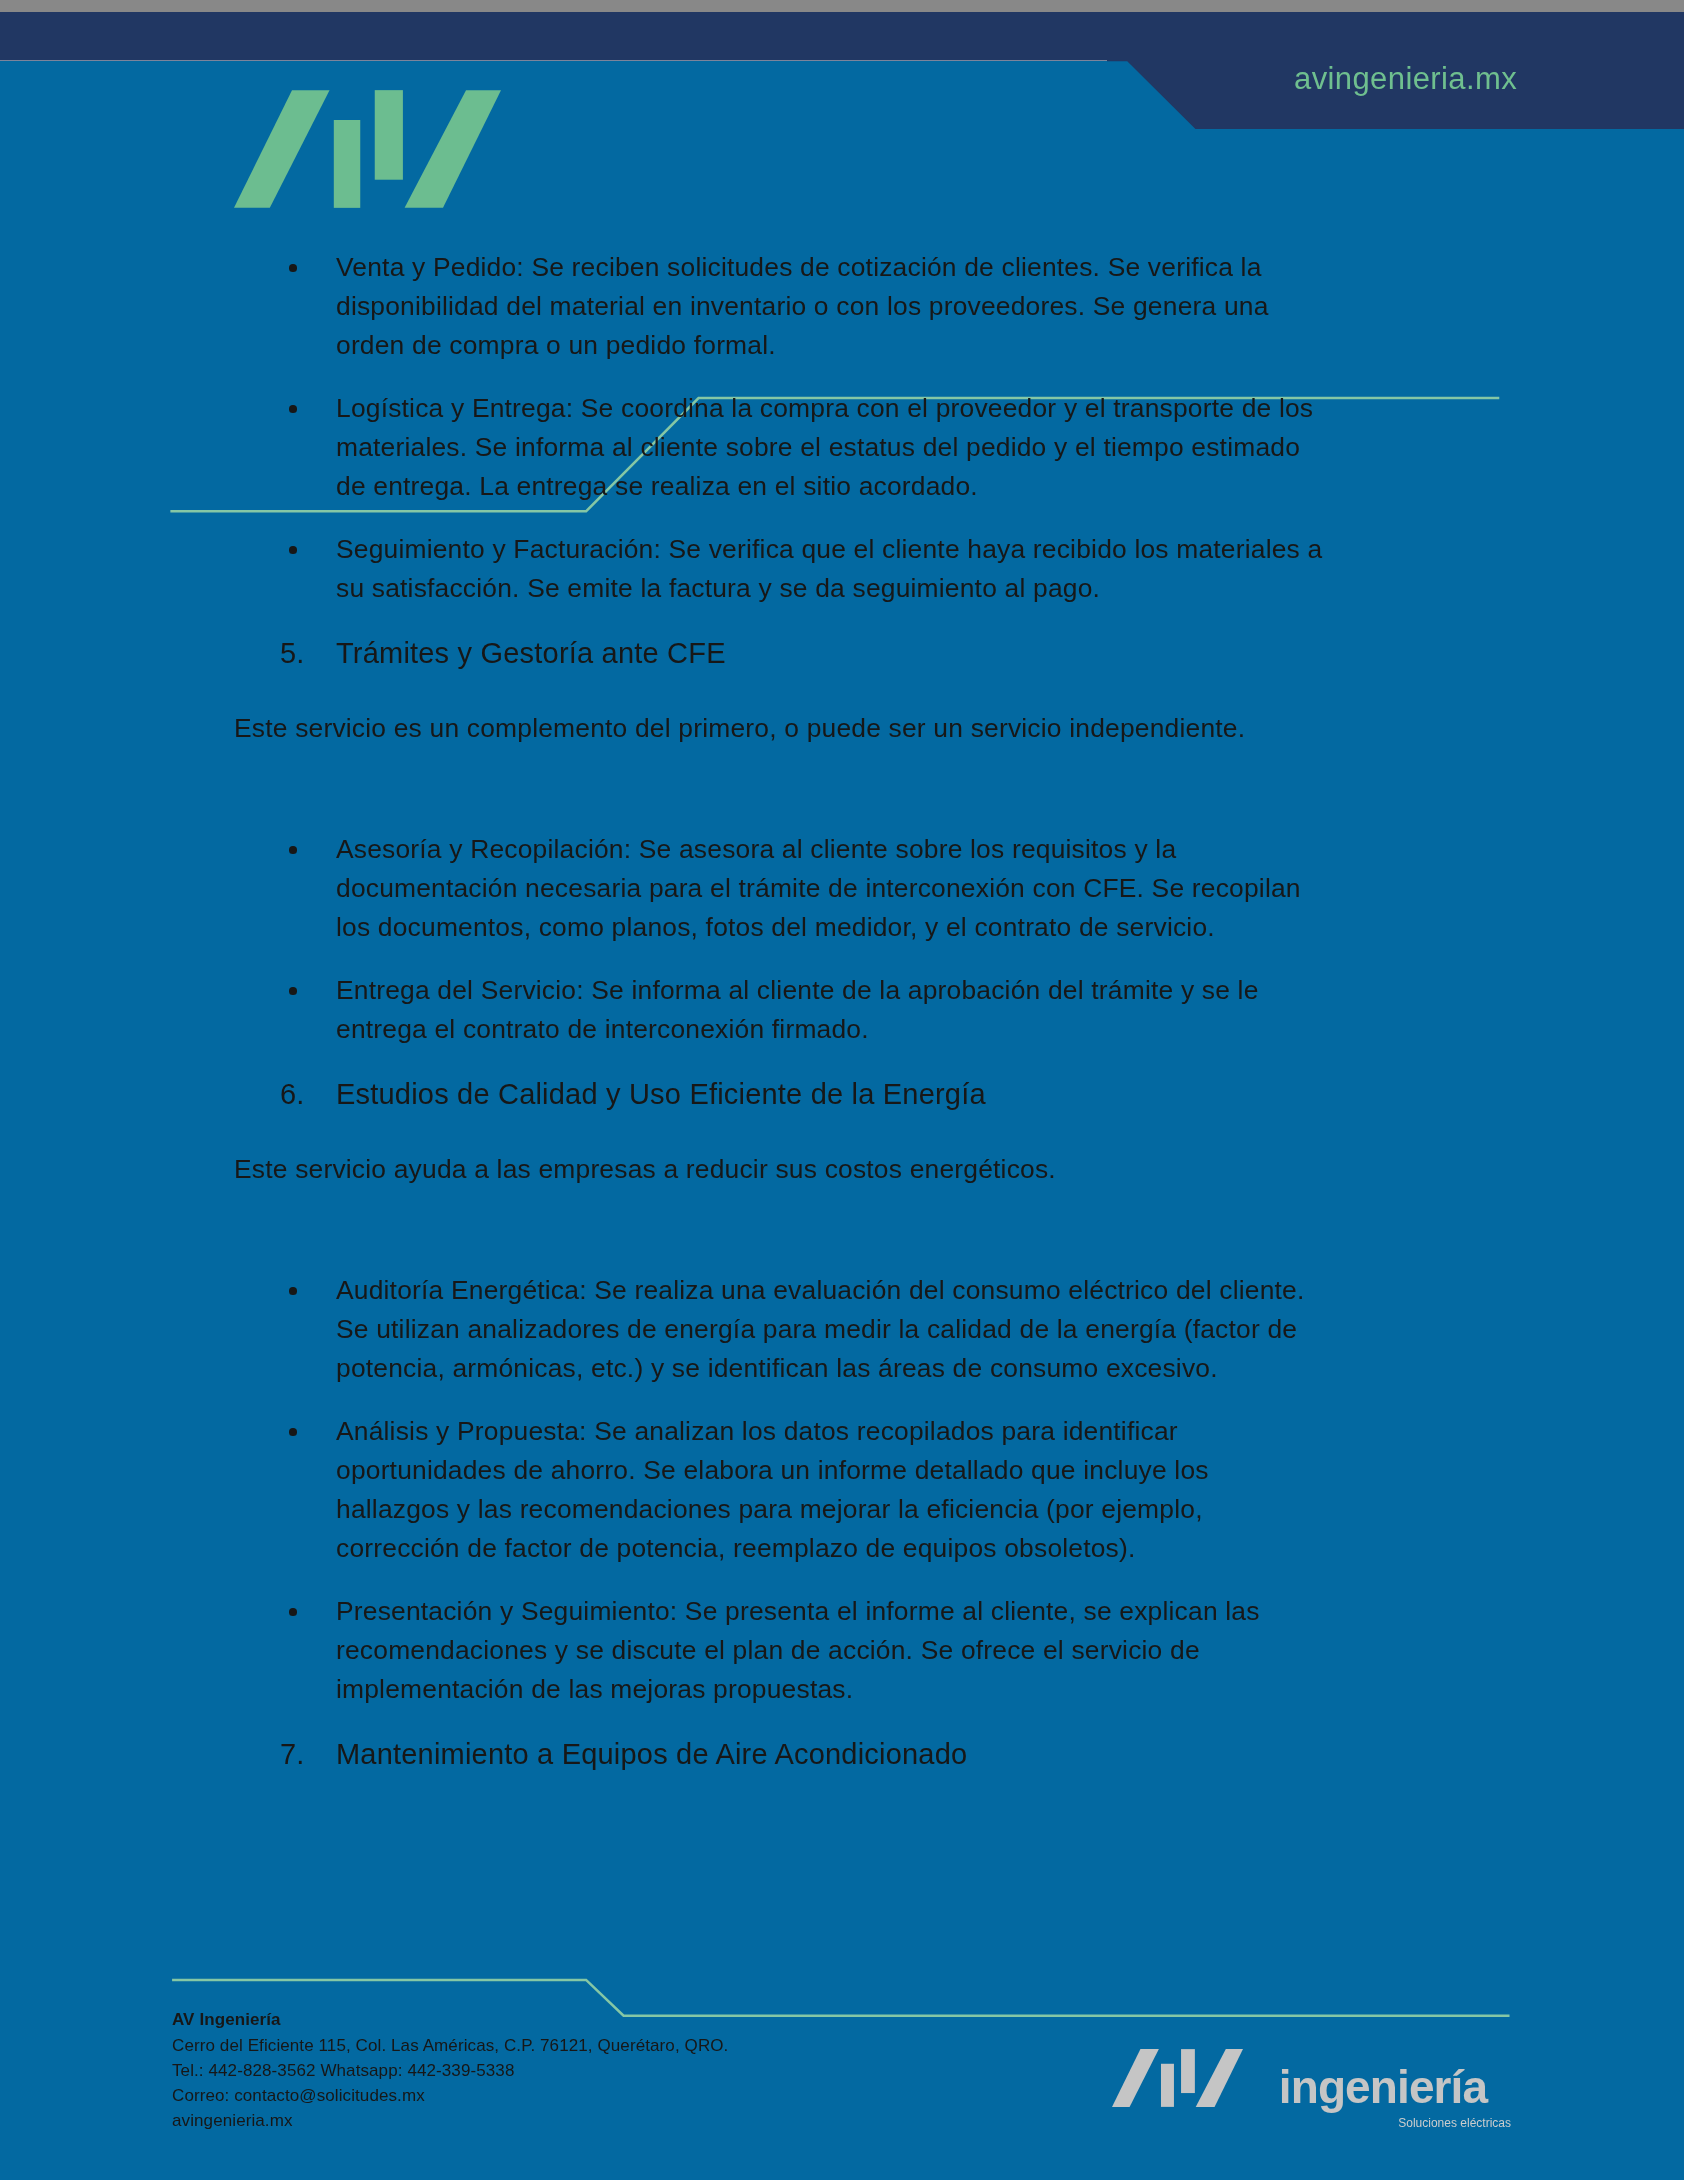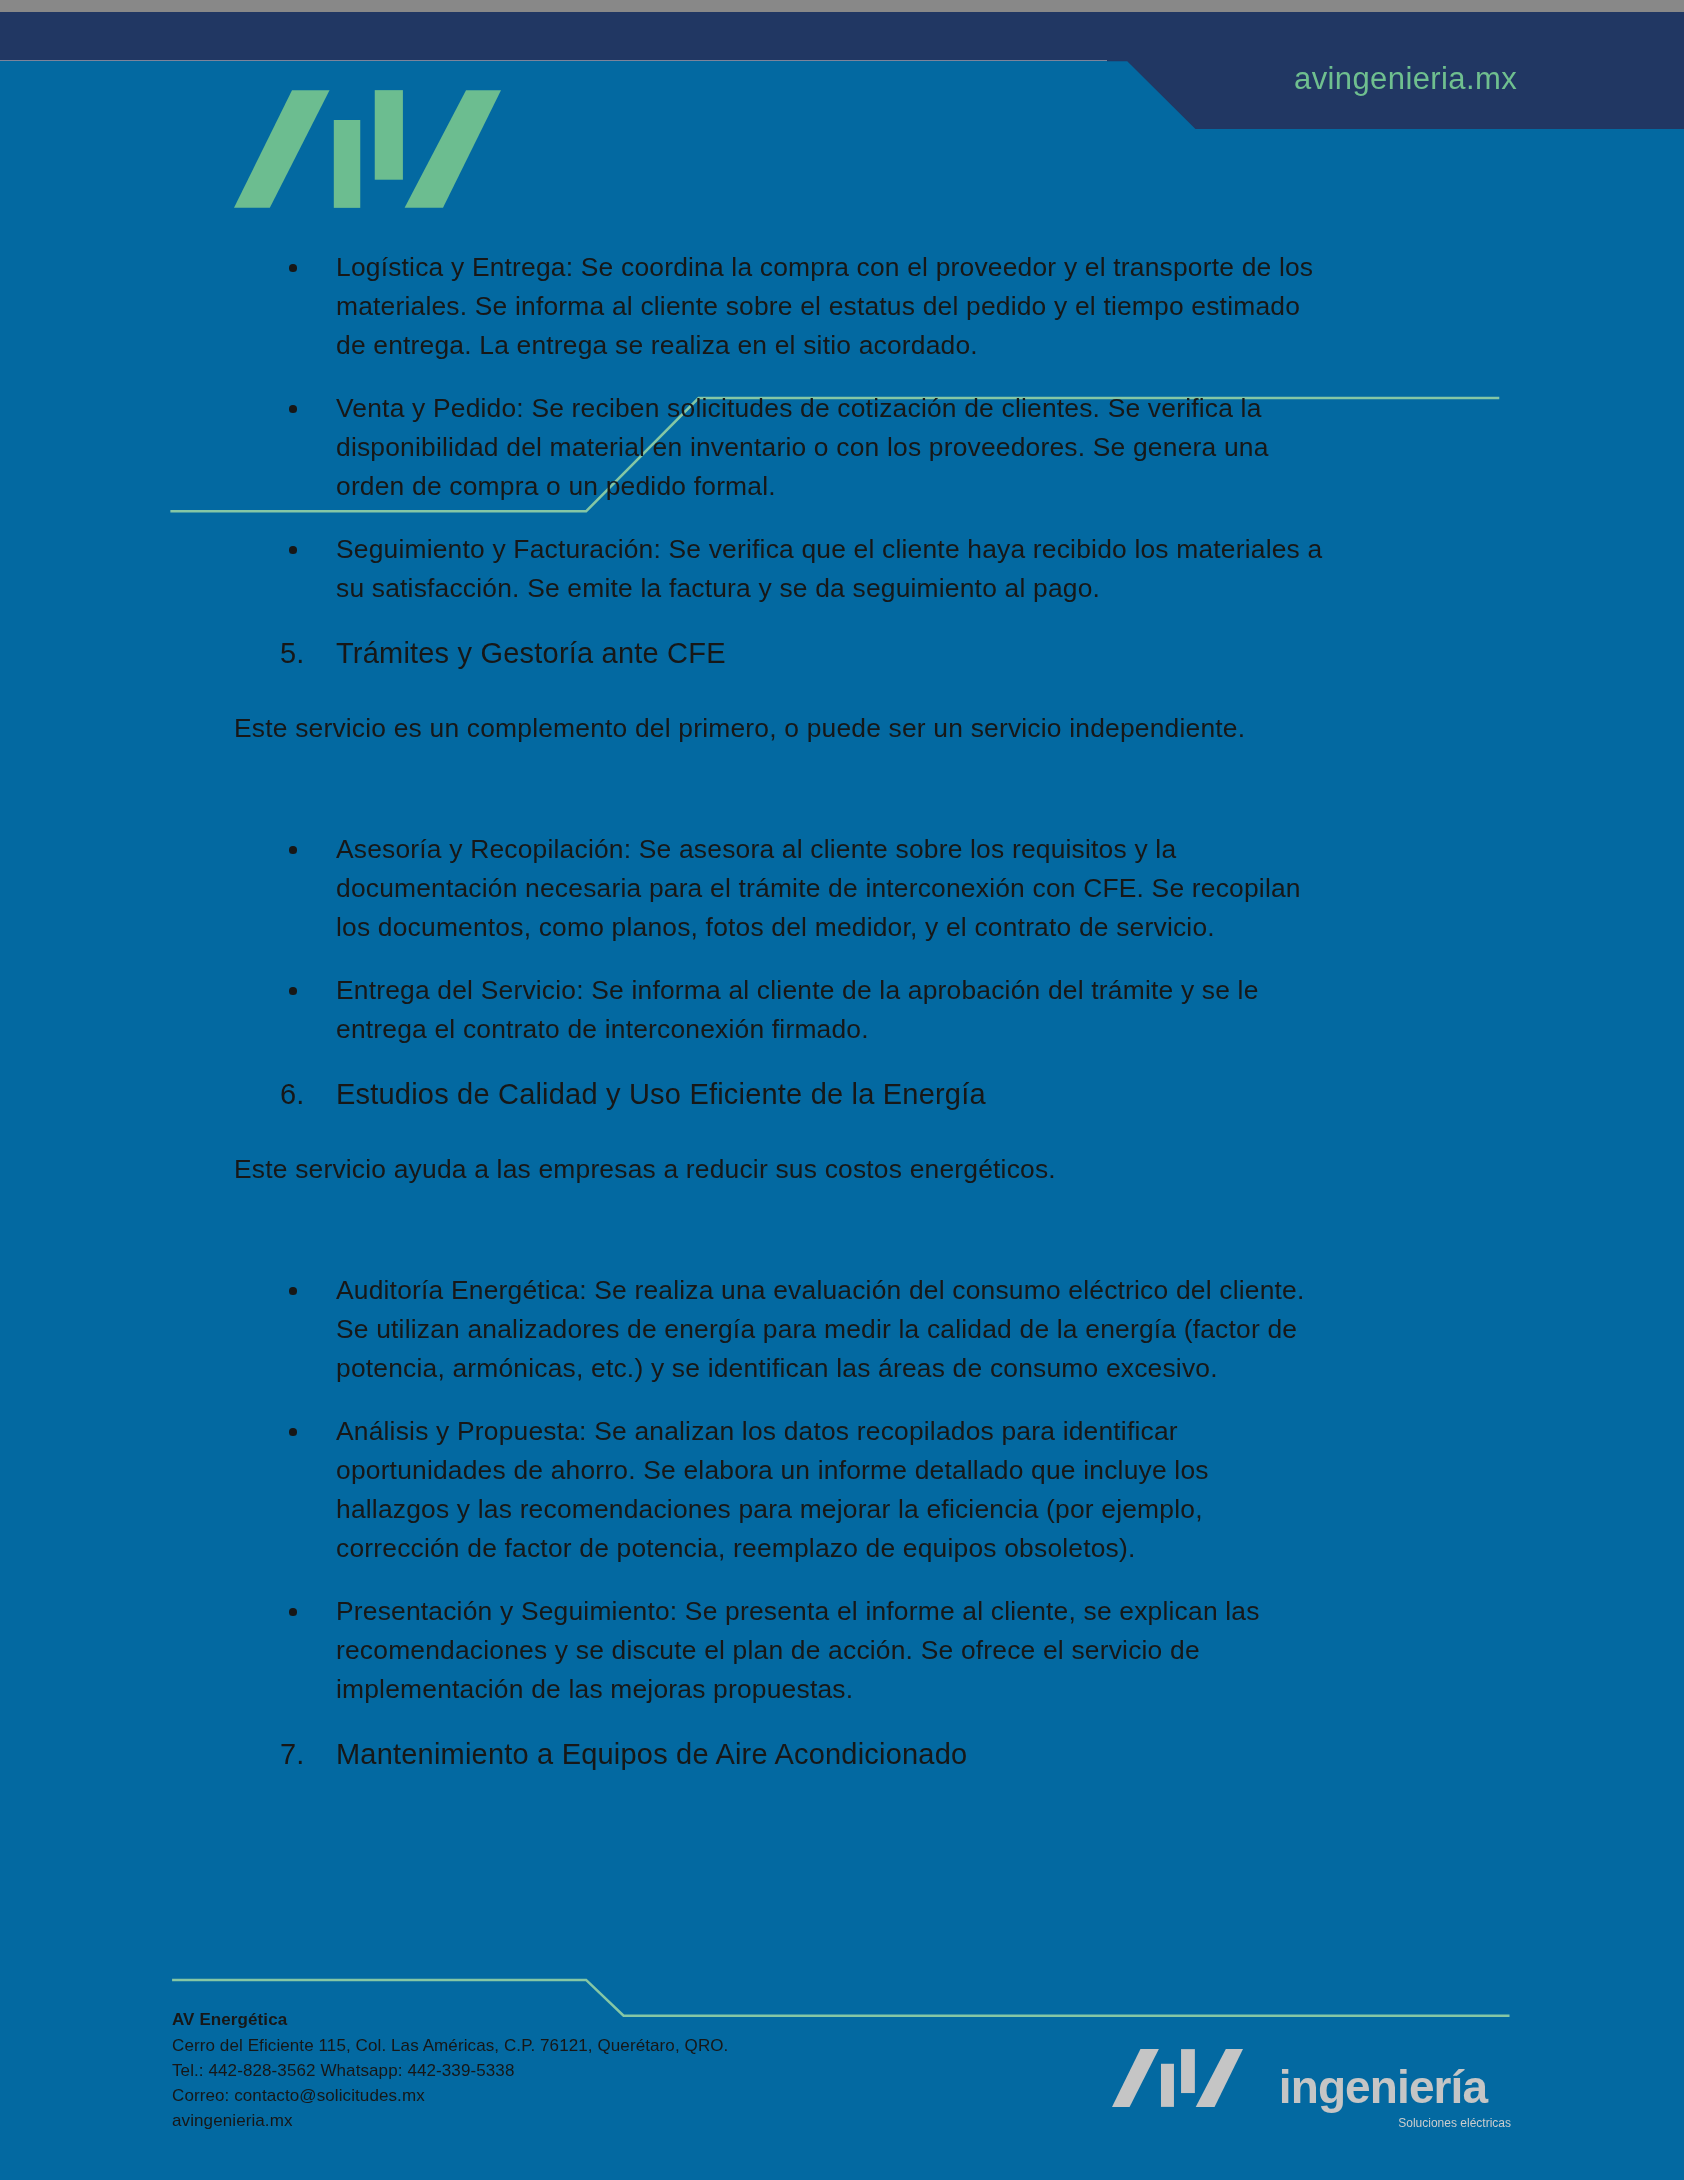--- a/index.html
+++ b/index.html
@@ -105,39 +105,39 @@
     <rect x="117" y="35" width="31" height="103" fill="#6cbd90"></rect>
     <rect x="165" y="0" width="33" height="105" fill="#6cbd90"></rect>
     <polygon points="200,138 245,138 313,0 272,0" fill="#6cbd90"></polygon>
   </svg>
 
   <svg class="deco" aria-hidden="true" viewBox="0 0 1978 2560" width="1685" height="2181">
     <polyline points="200,586 688,586 820,453 1760,453"></polyline>
     <polyline points="202,2310 688,2310 732,2352 1772,2352"></polyline>
   </svg>
 
-  <main><div class="blk bullet"><span class="dot"></span><span>Logística y Entrega: Se coordina la compra con el proveedor y el transporte de los
+  <main><div class="blk bullet"><span class="dot"></span><span>Venta y Pedido: Se reciben solicitudes de cotización de clientes. Se verifica la
+disponibilidad del material en inventario o con los proveedores. Se genera una
+orden de compra o un pedido formal.</span></div><div class="blk bullet"><span class="dot"></span><span>Logística y Entrega: Se coordina la compra con el proveedor y el transporte de los
 materiales. Se informa al cliente sobre el estatus del pedido y el tiempo estimado
-de entrega. La entrega se realiza en el sitio acordado.</span></div><div class="blk bullet"><span class="dot"></span><span>Venta y Pedido: Se reciben solicitudes de cotización de clientes. Se verifica la
-disponibilidad del material en inventario o con los proveedores. Se genera una
-orden de compra o un pedido formal.</span></div><div class="blk bullet"><span class="dot"></span><span>Seguimiento y Facturación: Se verifica que el cliente haya recibido los materiales a
+de entrega. La entrega se realiza en el sitio acordado.</span></div><div class="blk bullet"><span class="dot"></span><span>Seguimiento y Facturación: Se verifica que el cliente haya recibido los materiales a
 su satisfacción. Se emite la factura y se da seguimiento al pago.</span></div><div class="blk heading"><span class="num">5.</span><span>Trámites y Gestoría ante CFE</span></div><div class="blk para"><span>Este servicio es un complemento del primero, o puede ser un servicio independiente.</span></div><div class="blk bullet"><span class="dot"></span><span>Asesoría y Recopilación: Se asesora al cliente sobre los requisitos y la
 documentación necesaria para el trámite de interconexión con CFE. Se recopilan
 los documentos, como planos, fotos del medidor, y el contrato de servicio.</span></div><div class="blk bullet"><span class="dot"></span><span>Entrega del Servicio: Se informa al cliente de la aprobación del trámite y se le
 entrega el contrato de interconexión firmado.</span></div><div class="blk heading"><span class="num">6.</span><span>Estudios de Calidad y Uso Eficiente de la Energía</span></div><div class="blk para"><span>Este servicio ayuda a las empresas a reducir sus costos energéticos.</span></div><div class="blk bullet"><span class="dot"></span><span>Auditoría Energética: Se realiza una evaluación del consumo eléctrico del cliente.
 Se utilizan analizadores de energía para medir la calidad de la energía (factor de
 potencia, armónicas, etc.) y se identifican las áreas de consumo excesivo.</span></div><div class="blk bullet"><span class="dot"></span><span>Análisis y Propuesta: Se analizan los datos recopilados para identificar
 oportunidades de ahorro. Se elabora un informe detallado que incluye los
 hallazgos y las recomendaciones para mejorar la eficiencia (por ejemplo,
 corrección de factor de potencia, reemplazo de equipos obsoletos).</span></div><div class="blk bullet"><span class="dot"></span><span>Presentación y Seguimiento: Se presenta el informe al cliente, se explican las
 recomendaciones y se discute el plan de acción. Se ofrece el servicio de
 implementación de las mejoras propuestas.</span></div><div class="blk heading"><span class="num">7.</span><span>Mantenimiento a Equipos de Aire Acondicionado</span></div></main>
 
   <footer>
-    <div class="company">AV Energética</div>
+    <div class="company">AV Ingeniería</div>
     <div>Cerro del Eficiente 115, Col. Las Américas, C.P. 76121, Querétaro, QRO.</div>
     <div>Tel.: 442-828-3562 Whatsapp: 442-339-5338</div>
     <div>Correo: contacto@solicitudes.mx</div>
     <div>avingenieria.mx</div>
   </footer>
 
   <svg class="logo-gray" viewBox="0 0 313 138" aria-hidden="true">
     <polygon points="0,138 42,138 112,0 68,0" fill="#c5c5c5"></polygon>
     <rect x="117" y="35" width="31" height="103" fill="#c5c5c5"></rect>
     <rect x="165" y="0" width="33" height="105" fill="#c5c5c5"></rect>

